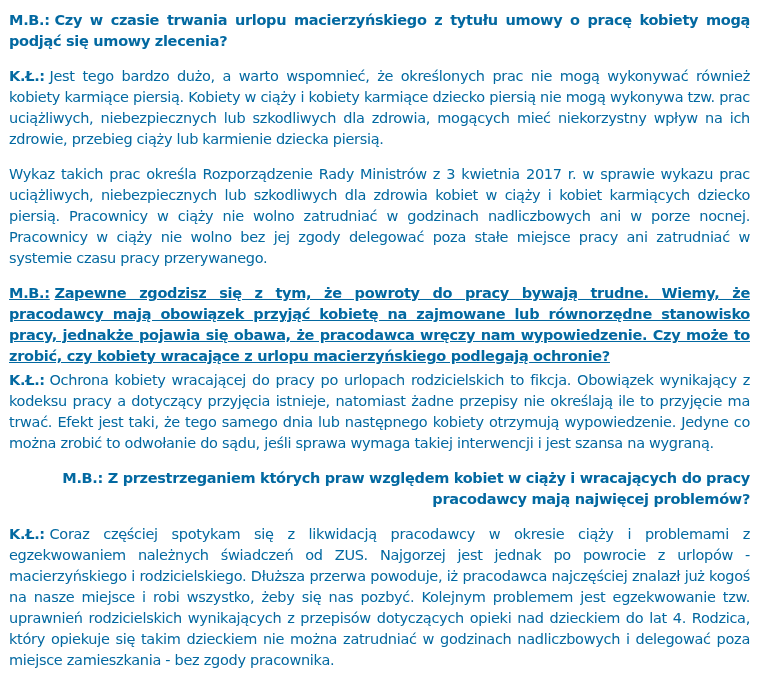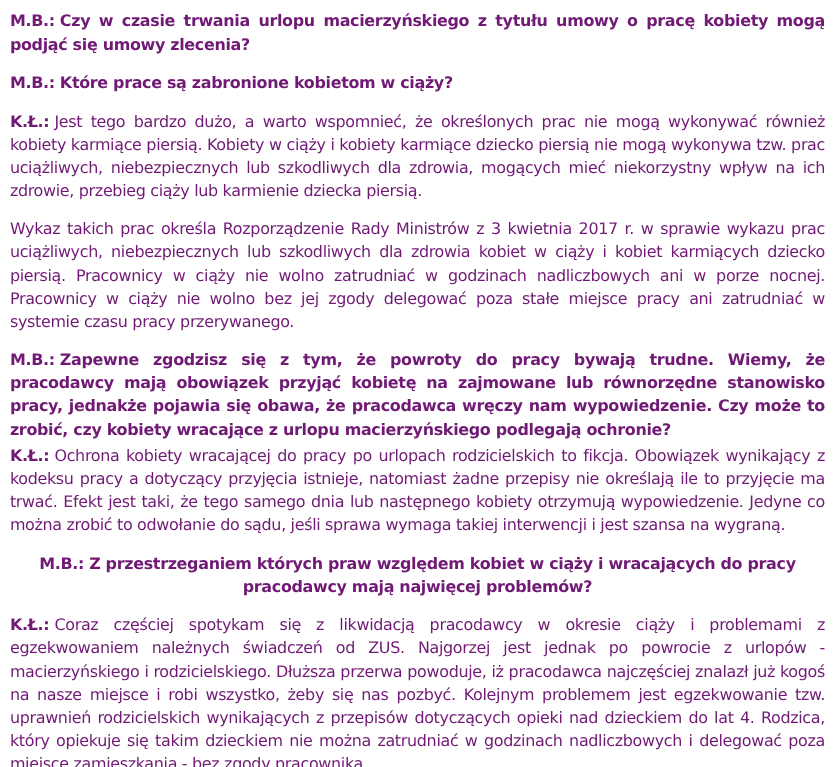--- a/index.html
+++ b/index.html
@@ -12,42 +12,39 @@
     font-family: "DejaVu Sans", "Liberation Sans", sans-serif;
     color: #333333;
   }
   .doc { width: 100%; }
   .doc p {
     margin: 0 0 14px 0;
     font-size: 14.5px;
     line-height: 21px;
     letter-spacing: -0.3px;
     text-align: justify;
-    color: #701a75;
+    color: #0369a1;
   }
   .doc p.q { font-weight: bold; }
-  .doc p.left { text-align: center; }
-  .doc p.tight { margin-bottom: 3px; }
+  .doc p.left { text-align: right; }
+  .doc p.tight { margin-bottom: 3px; text-decoration: underline; }
   .doc p:last-child { margin-bottom: 0; }
   .speaker { font-weight: bold; }
   .speaker:not(:empty) { margin-right: 0.32em; }
 </style>
 </head>
 <body>
 
 <div class="doc">
 
   <p class="q">
     <strong class="speaker">M.B.:</strong><span class="ptext">Czy w czasie trwania urlopu macierzyńskiego z tytułu umowy o pracę kobiety mogą podjąć się umowy zlecenia?</span>
   </p>
 
 
-  <p class="q">
-    <strong class="speaker">M.B.:</strong><span class="ptext">Które prace są zabronione kobietom w ciąży?</span>
-  </p>
 
   <p>
     <strong class="speaker">K.Ł.:</strong><span class="ptext">Jest tego bardzo dużo, a warto wspomnieć, że określonych prac nie mogą wykonywać również kobiety karmiące piersią. Kobiety w ciąży i kobiety karmiące dziecko piersią nie mogą wykonywa tzw. prac uciążliwych, niebezpiecznych lub szkodliwych dla zdrowia, mogących mieć niekorzystny wpływ na ich zdrowie, przebieg ciąży lub karmienie dziecka piersią.</span>
   </p>
 
   <p>
     <strong class="speaker"></strong><span class="ptext">Wykaz takich prac określa Rozporządzenie Rady Ministrów z 3 kwietnia 2017 r. w sprawie wykazu prac uciążliwych, niebezpiecznych lub szkodliwych dla zdrowia kobiet w ciąży i kobiet karmiących dziecko piersią. Pracownicy w ciąży nie wolno zatrudniać w godzinach nadliczbowych ani w porze nocnej. Pracownicy w ciąży nie wolno bez jej zgody delegować poza stałe miejsce pracy ani zatrudniać w systemie czasu pracy przerywanego.</span>
   </p>
 
   <p class="q tight">

